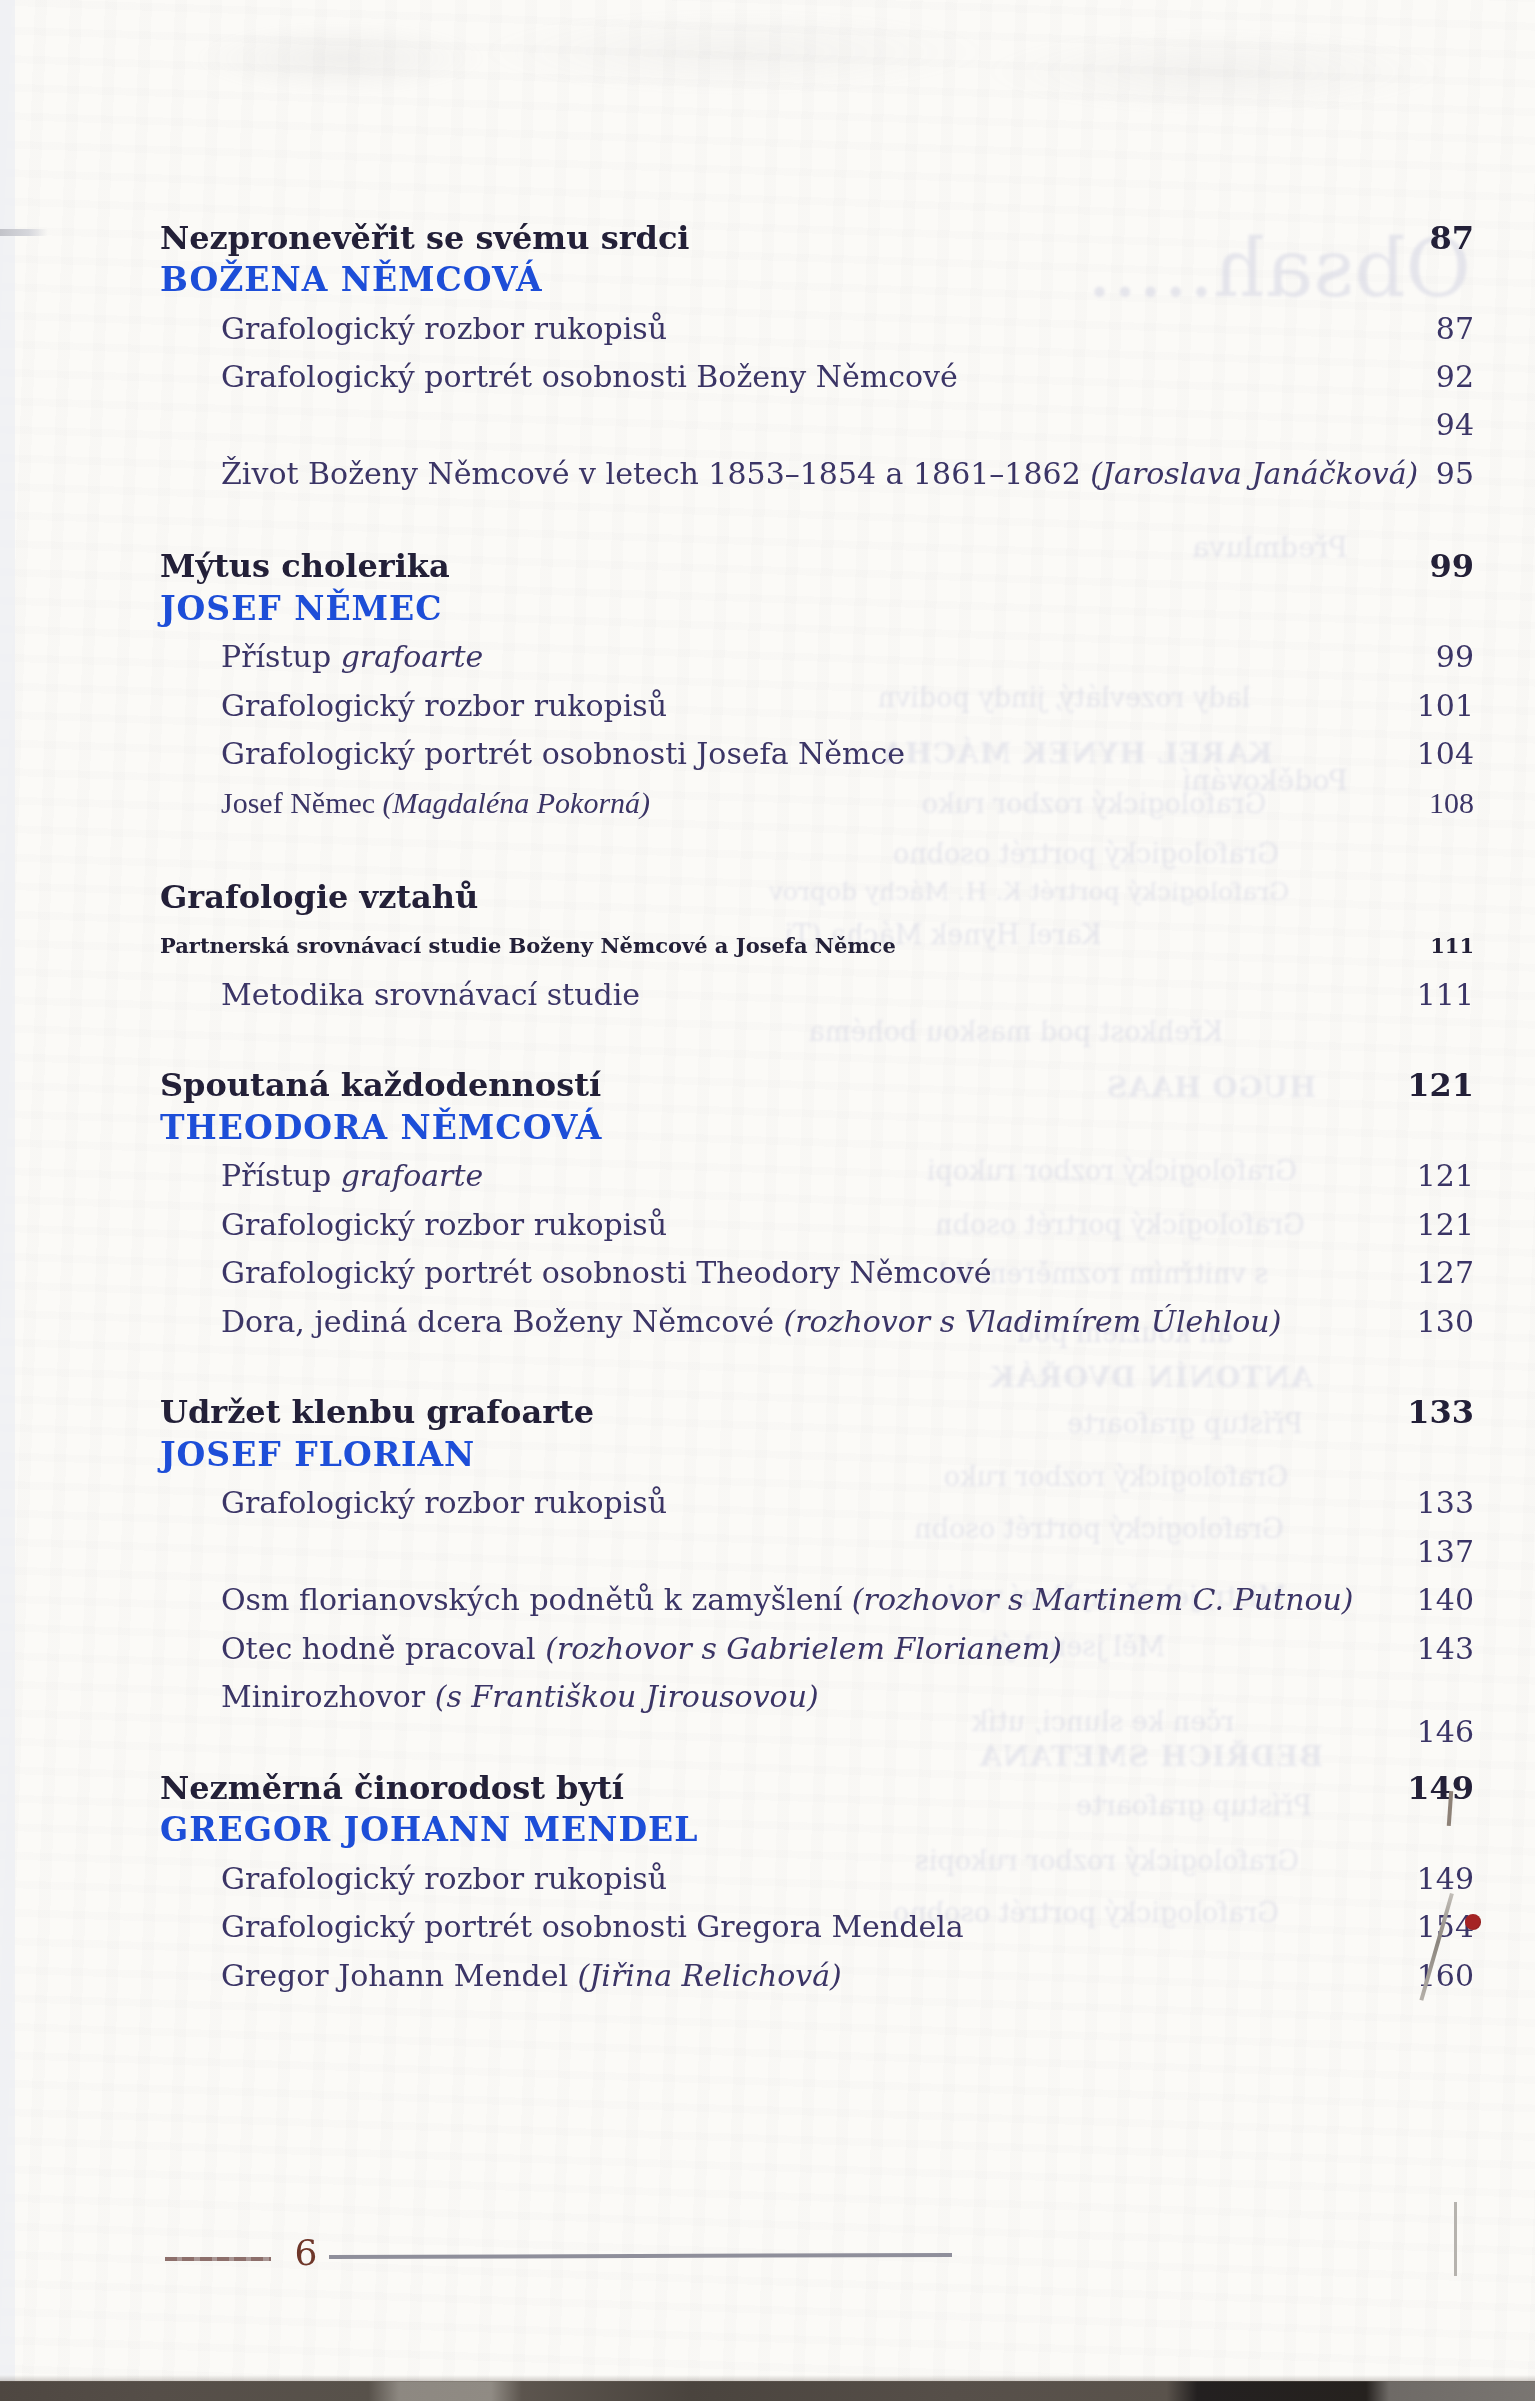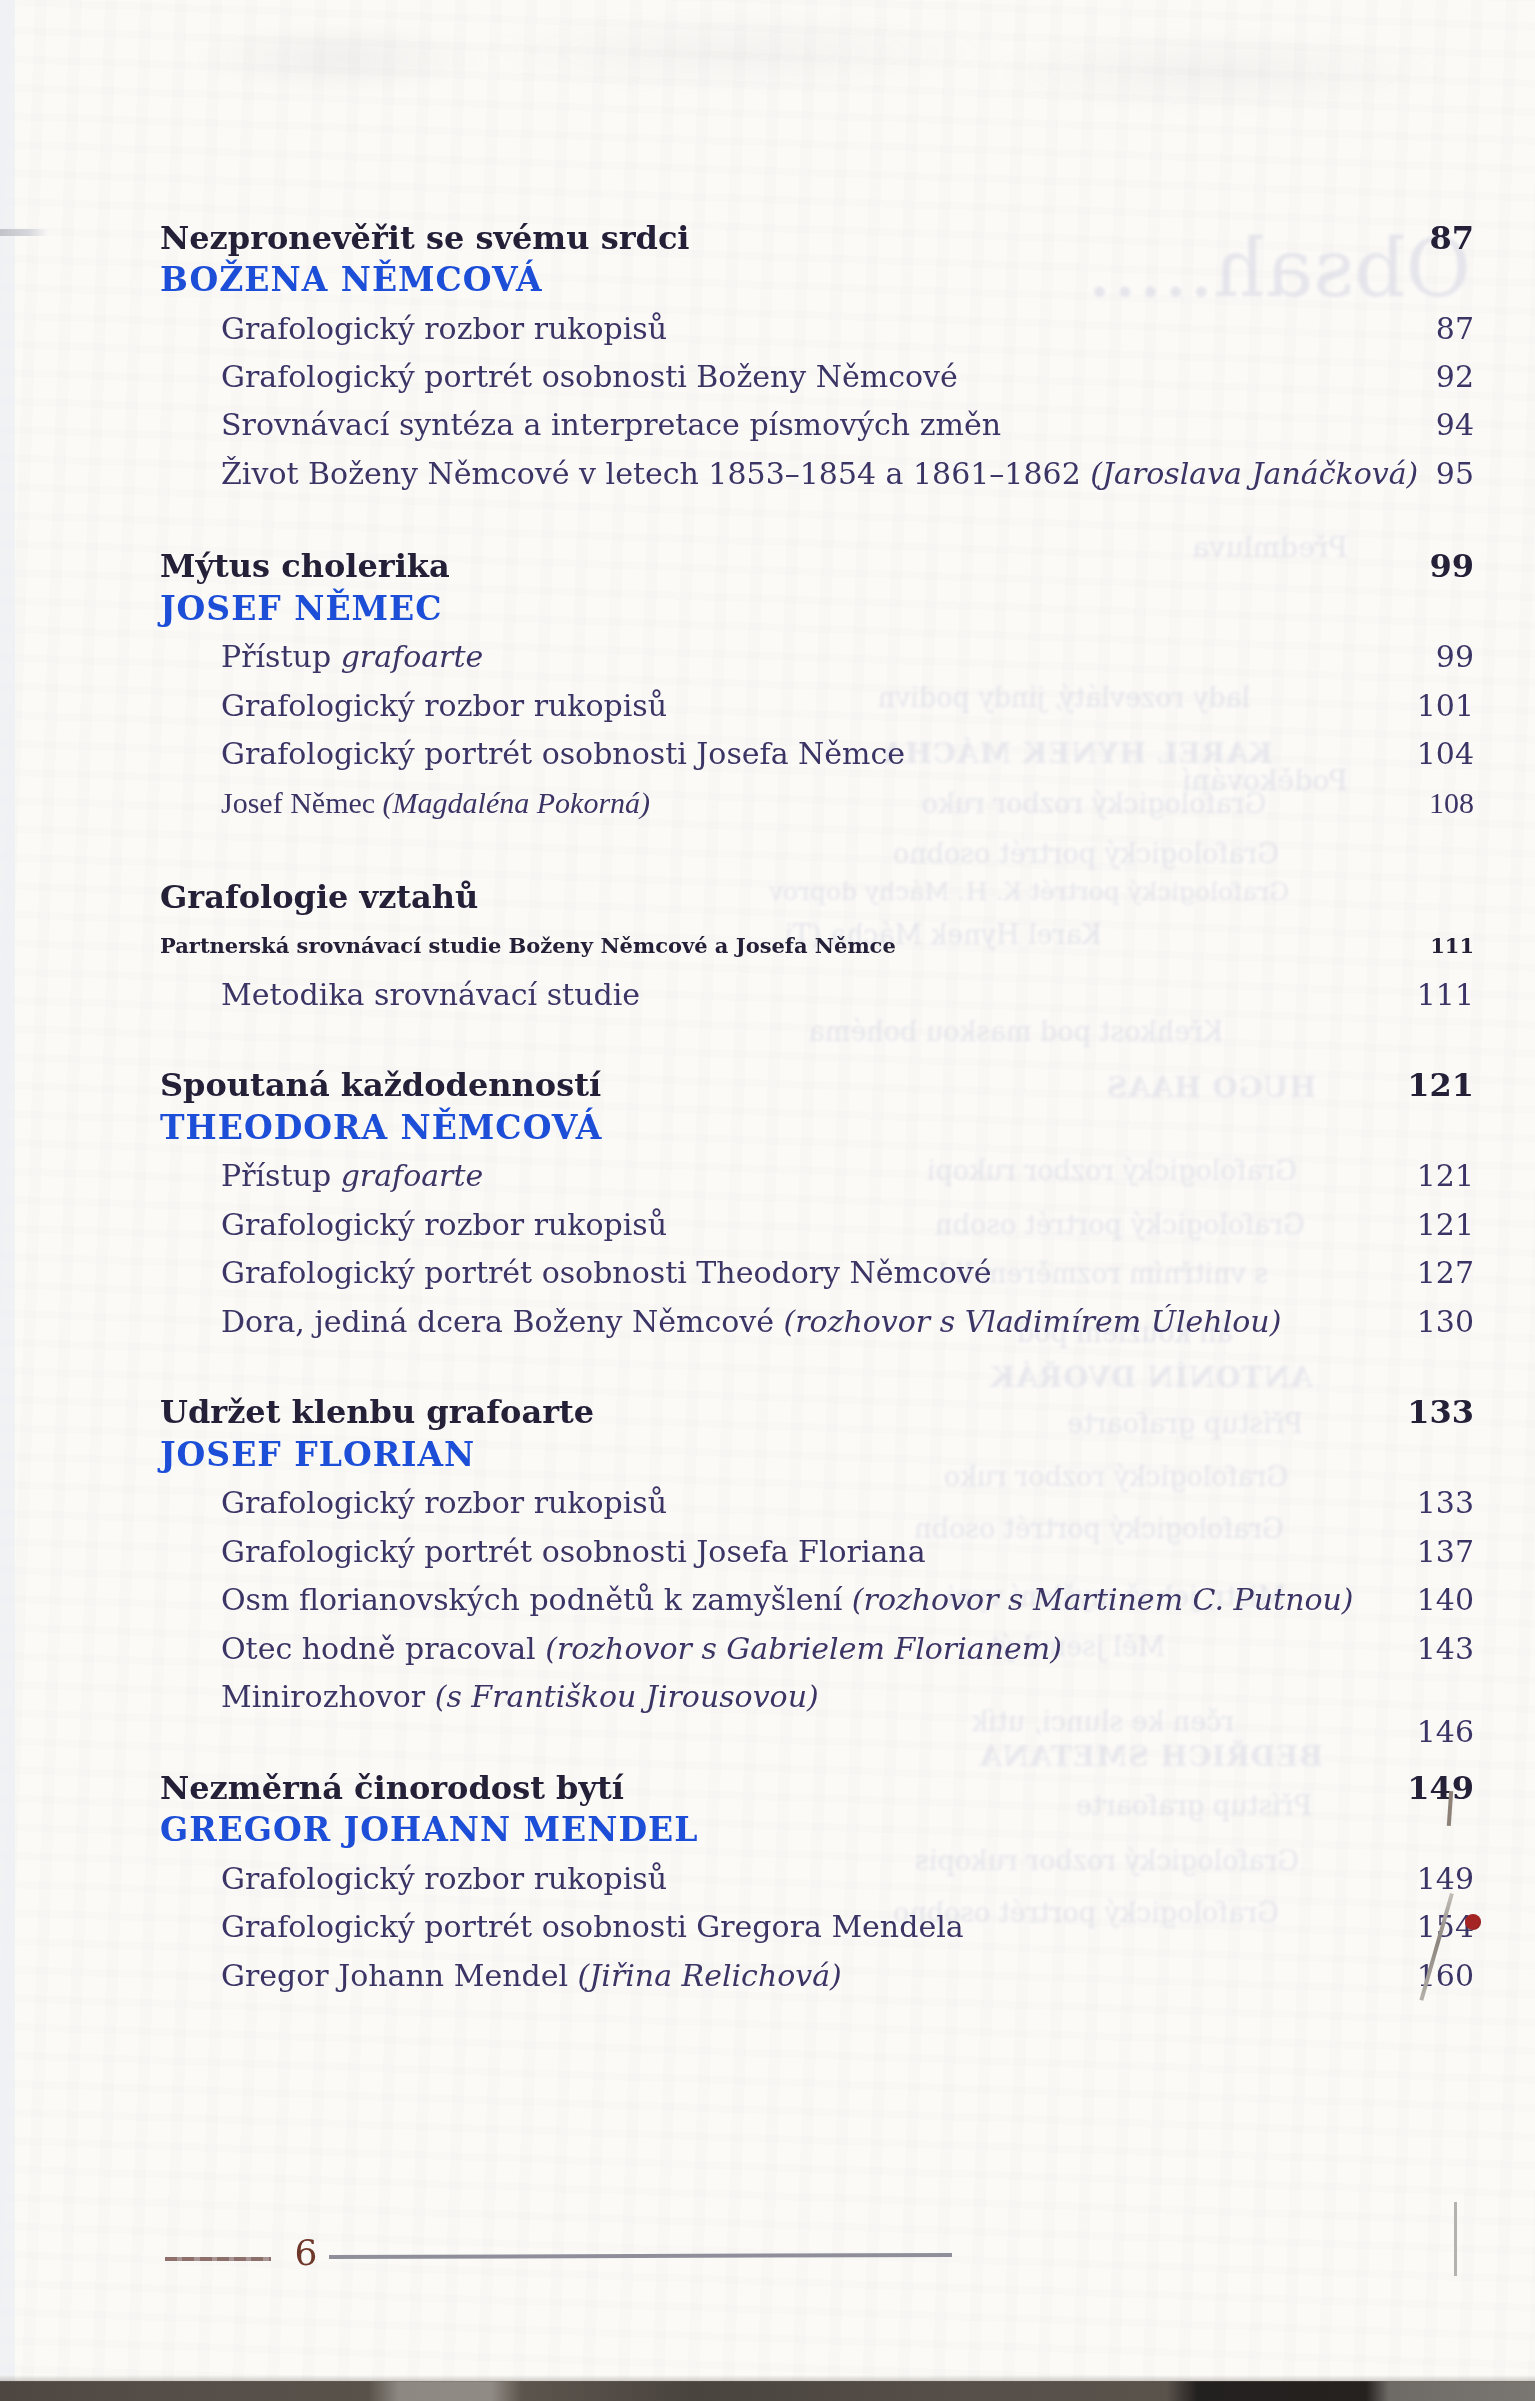--- a/index.html
+++ b/index.html
@@ -146,21 +146,20 @@
       </div>
       <div class="row entry" style="top: 311px;">
         <span class="label"><span>Grafologický rozbor rukopisů</span></span>
         <span class="num">87</span>
       </div>
       <div class="row entry" style="top: 359px;">
         <span class="label"><span>Grafologický portrét osobnosti Boženy Němcové</span></span>
         <span class="num">92</span>
       </div>
       <div class="row entry" style="top: 407px;">
-        <span class="label"><span>Srovnávací syntéza a interpretace písmových změn</span></span>
         <span class="num">94</span>
       </div>
       <div class="row entry" style="top: 456px;">
         <span class="label"><span>Život Boženy Němcové v letech 1853–1854 a 1861–1862 </span><i>(Jaroslava Janáčková)</i></span>
         <span class="num">95</span>
       </div>
       <div class="row sec-title" style="top: 549px;">
         <span class="label">Mýtus cholerika</span>
         <span class="num">99</span>
       </div>
@@ -222,21 +221,20 @@
         <span class="num">133</span>
       </div>
       <div class="row person" style="top: 1437px;">
         <span class="label">JOSEF FLORIAN</span>
       </div>
       <div class="row entry" style="top: 1485px;">
         <span class="label"><span>Grafologický rozbor rukopisů</span></span>
         <span class="num">133</span>
       </div>
       <div class="row entry" style="top: 1534px;">
-        <span class="label"><span>Grafologický portrét osobnosti Josefa Floriana</span></span>
         <span class="num">137</span>
       </div>
       <div class="row entry" style="top: 1582px;">
         <span class="label"><span>Osm florianovských podnětů k zamyšlení </span><i>(rozhovor s Martinem C. Putnou)</i></span>
         <span class="num">140</span>
       </div>
       <div class="row entry" style="top: 1631px;">
         <span class="label"><span>Otec hodně pracoval </span><i>(rozhovor s Gabrielem Florianem)</i></span>
         <span class="num">143</span>
       </div>

